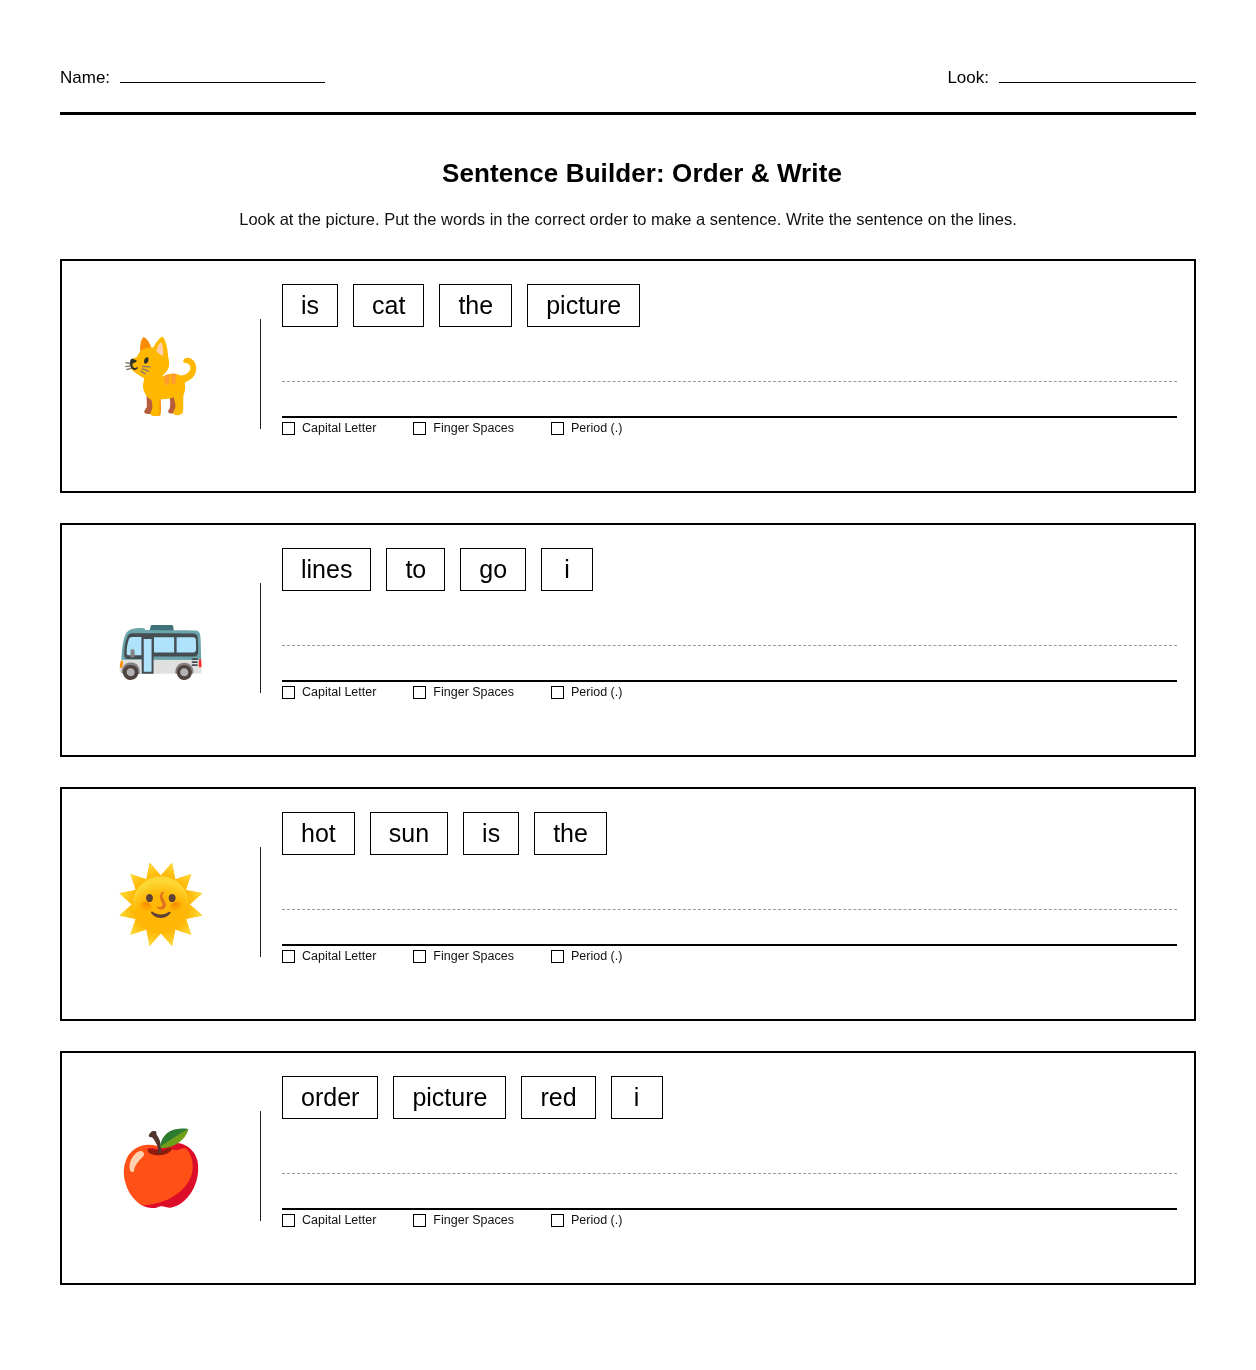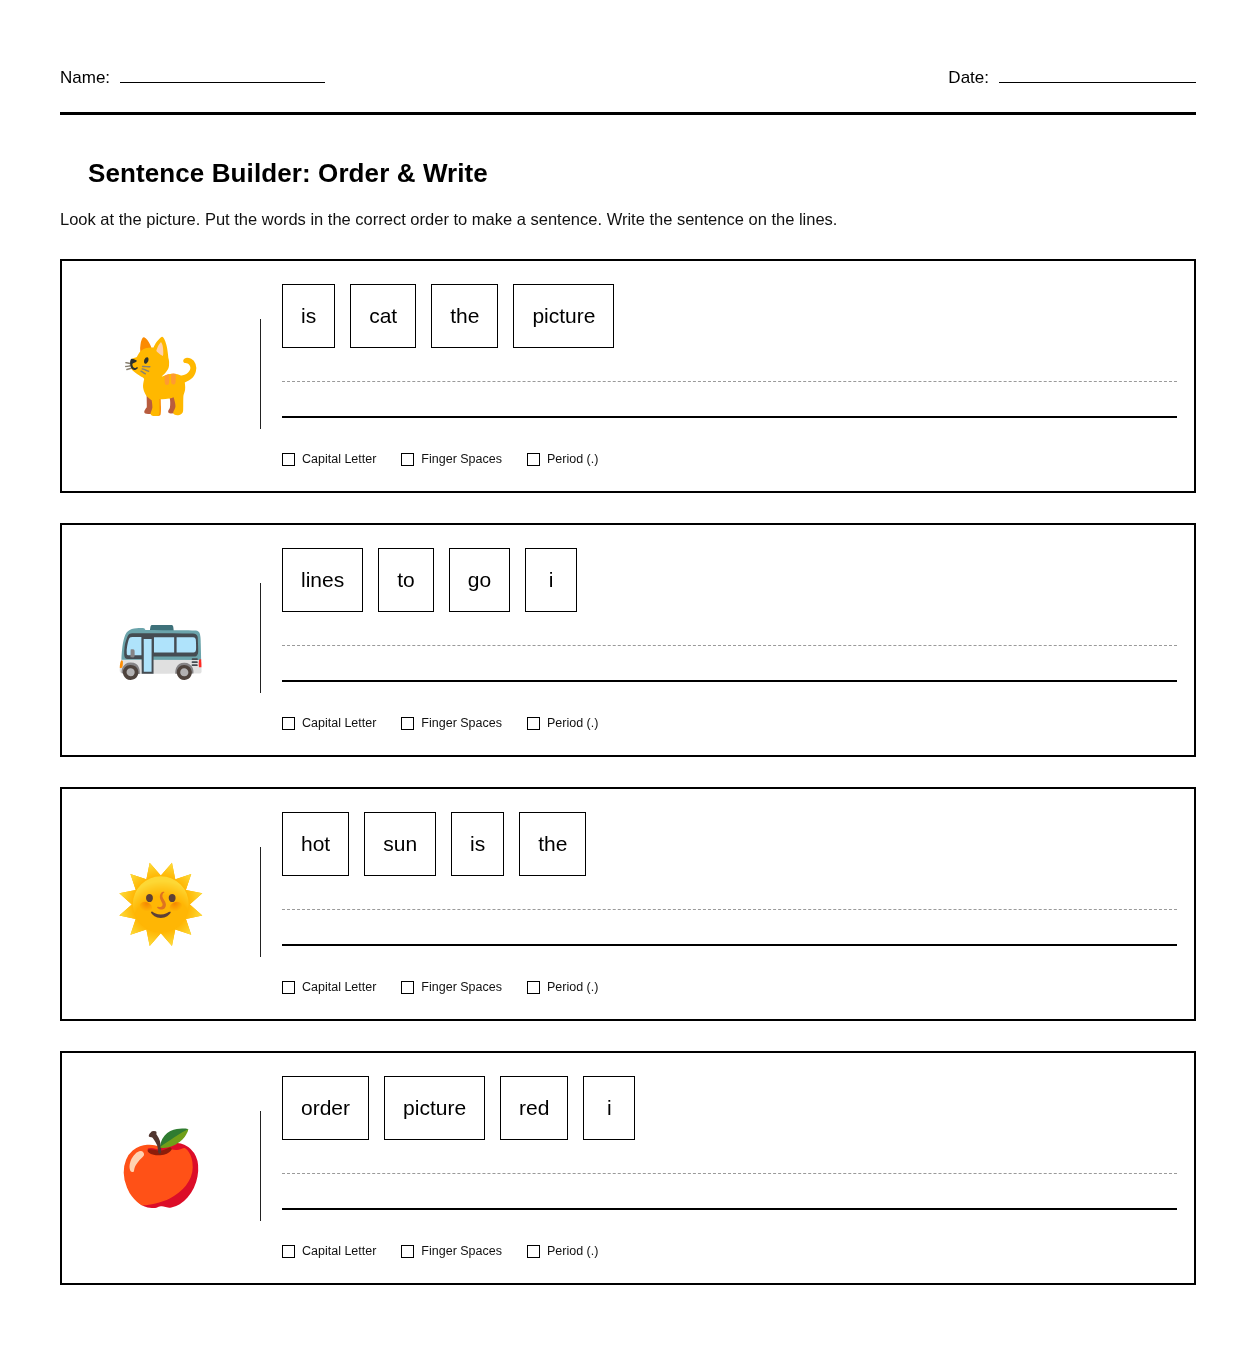--- a/index.html
+++ b/index.html
@@ -15,20 +15,21 @@
     position: relative;
     overflow: hidden;
   }
 
   .page {
     width: 1256px;
     height: 1370px;
     box-sizing: border-box;
     padding: 0 60px;
     position: relative;
+    text-align: center;
   }
 
   
   .header-row {
     display: flex;
     align-items: flex-end;
     justify-content: space-between;
     padding-top: 52px;
     height: 36px;
   }
@@ -117,27 +118,27 @@
 
   .word-bank {
     display: flex;
     gap: 15px;
     align-items: flex-start;
     height: 46px;
   }
   .word-tile {
     border: 1.6px solid #000;
     min-width: 52px;
-    height: 64px;
+    height: 43px;
     box-sizing: border-box;
     display: flex;
     align-items: center;
     justify-content: center;
     padding: 0 18px;
-    font-size: 21px;
+    font-size: 25px;
     background: #fff;
     white-space: nowrap;
   }
 
   .write-lines {
     margin-top: 51px;
     width: 895px;
     position: relative;
     height: 40px;
   }
@@ -150,24 +151,23 @@
   }
   .solid-line {
     border-bottom: 2.6px solid #000;
     width: 100%;
     position: absolute;
     top: 35px;
     left: 0;
   }
 
   .check-row {
-    margin-top: 31px;
     display: flex;
     align-items: center;
-    gap: 25px;
+    gap: 37px;
   }
   .check-item {
     display: flex;
     align-items: center;
     gap: 7px;
   }
   .checkbox {
     width: 13px;
     height: 13px;
     border: 1.4px solid #000;
@@ -185,21 +185,21 @@
 <body>
 
 <div class="page">
 
   <div class="header-row">
     <div class="field">
       <span class="field-label">Name:</span>
       <span class="field-rule rule-name"></span>
     </div>
     <div class="field">
-      <span class="field-label">Date:</span>
+      <span class="field-label">Look:</span>
       <span class="field-rule rule-date"></span>
     </div>
   </div>
 
   <div class="header-divider"></div>
 
   <h1 class="title">Sentence Builder: Order &amp; Write</h1>
   <p class="subtitle">Look at the picture. Put the words in the correct order to make a sentence. Write the sentence on the lines.</p>
 
   <div class="exercises">

